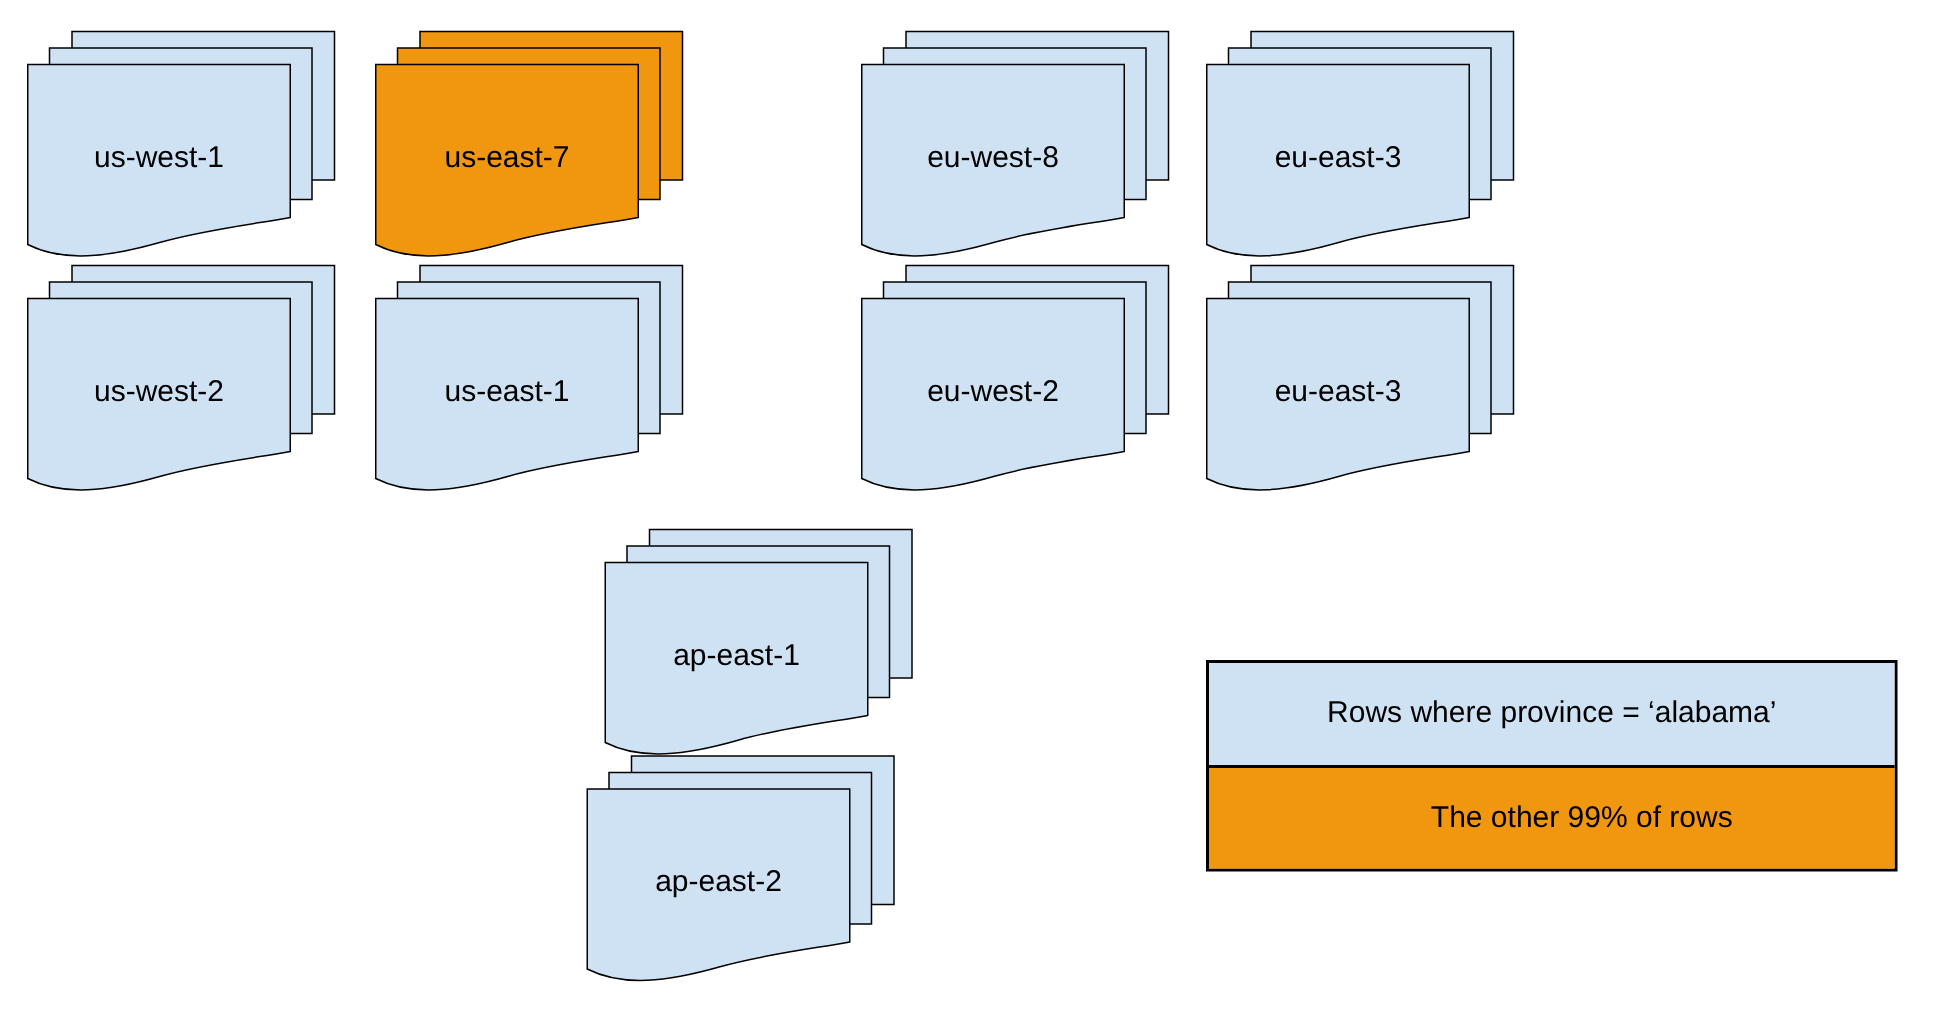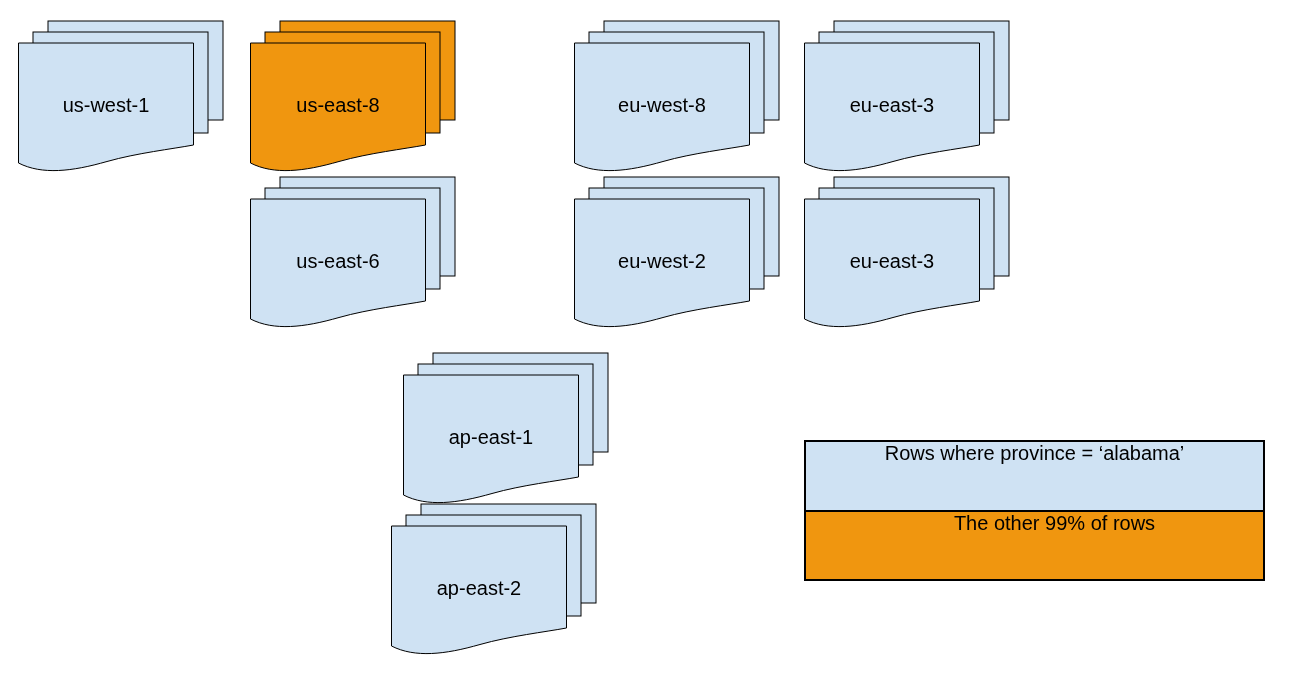--- a/index.html
+++ b/index.html
@@ -54,21 +54,21 @@
     width: 461px;
     height: 141px;
     box-sizing: border-box;
     border: 2px solid var(--stroke, #000000);
     display: flex;
     flex-direction: column;
   }
   .legend-row {
     flex: 1;
     display: flex;
-    align-items: flex-start;
+    align-items: center;
     justify-content: center;
     font-size: 20px;
     color: var(--text, #000000);
   }
   .legend-row + .legend-row {
     border-top: 2px solid var(--stroke, #000000);
   }
 
   
   .pos-r1c1 { left: 17px;  top: 17px;  }
@@ -101,43 +101,49 @@
     <svg viewBox="0 0 208 158" width="208" height="158">
         <use href="#doc-stack-shape"></use>
       </svg>
     <div class="stack-label">us-west-1</div>
   </div>
 
   <div class="stack highlight pos-r1c2">
     <svg viewBox="0 0 208 158" width="208" height="158">
         <use href="#doc-stack-shape"></use>
       </svg>
-    <div class="stack-label">us-east-8</div>
+    <div class="stack-label">us-east-7</div>
   </div>
 
   <div class="stack pos-r1c3">
     <svg viewBox="0 0 208 158" width="208" height="158">
         <use href="#doc-stack-shape"></use>
       </svg>
     <div class="stack-label">eu-west-8</div>
   </div>
 
   <div class="stack pos-r1c4">
     <svg viewBox="0 0 208 158" width="208" height="158">
         <use href="#doc-stack-shape"></use>
       </svg>
     <div class="stack-label">eu-east-3</div>
   </div>
 
+  <div class="stack pos-r2c1">
+    <svg viewBox="0 0 208 158" width="208" height="158">
+        <use href="#doc-stack-shape"></use>
+      </svg>
+    <div class="stack-label">us-west-2</div>
+  </div>
 
   <div class="stack pos-r2c2">
     <svg viewBox="0 0 208 158" width="208" height="158">
         <use href="#doc-stack-shape"></use>
       </svg>
-    <div class="stack-label">us-east-6</div>
+    <div class="stack-label">us-east-1</div>
   </div>
 
   <div class="stack pos-r2c3">
     <svg viewBox="0 0 208 158" width="208" height="158">
         <use href="#doc-stack-shape"></use>
       </svg>
     <div class="stack-label">eu-west-2</div>
   </div>
 
   <div class="stack pos-r2c4">

